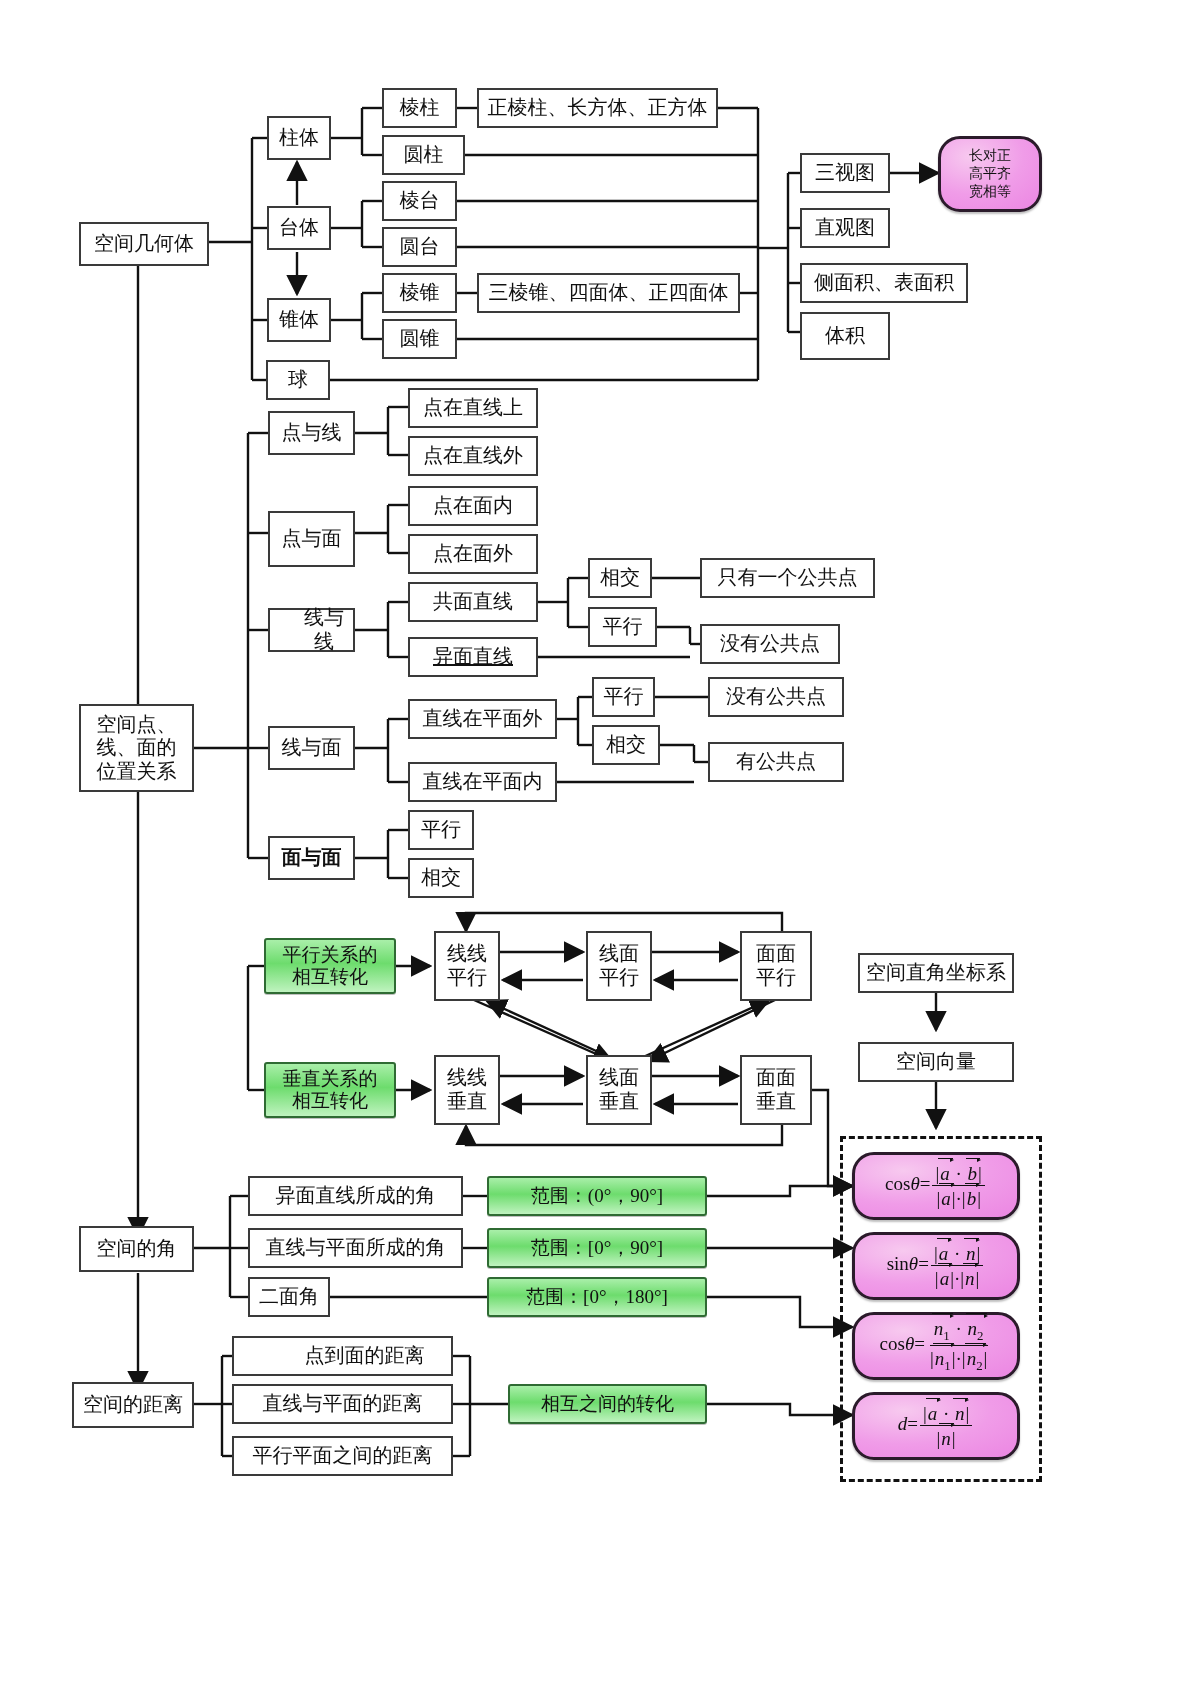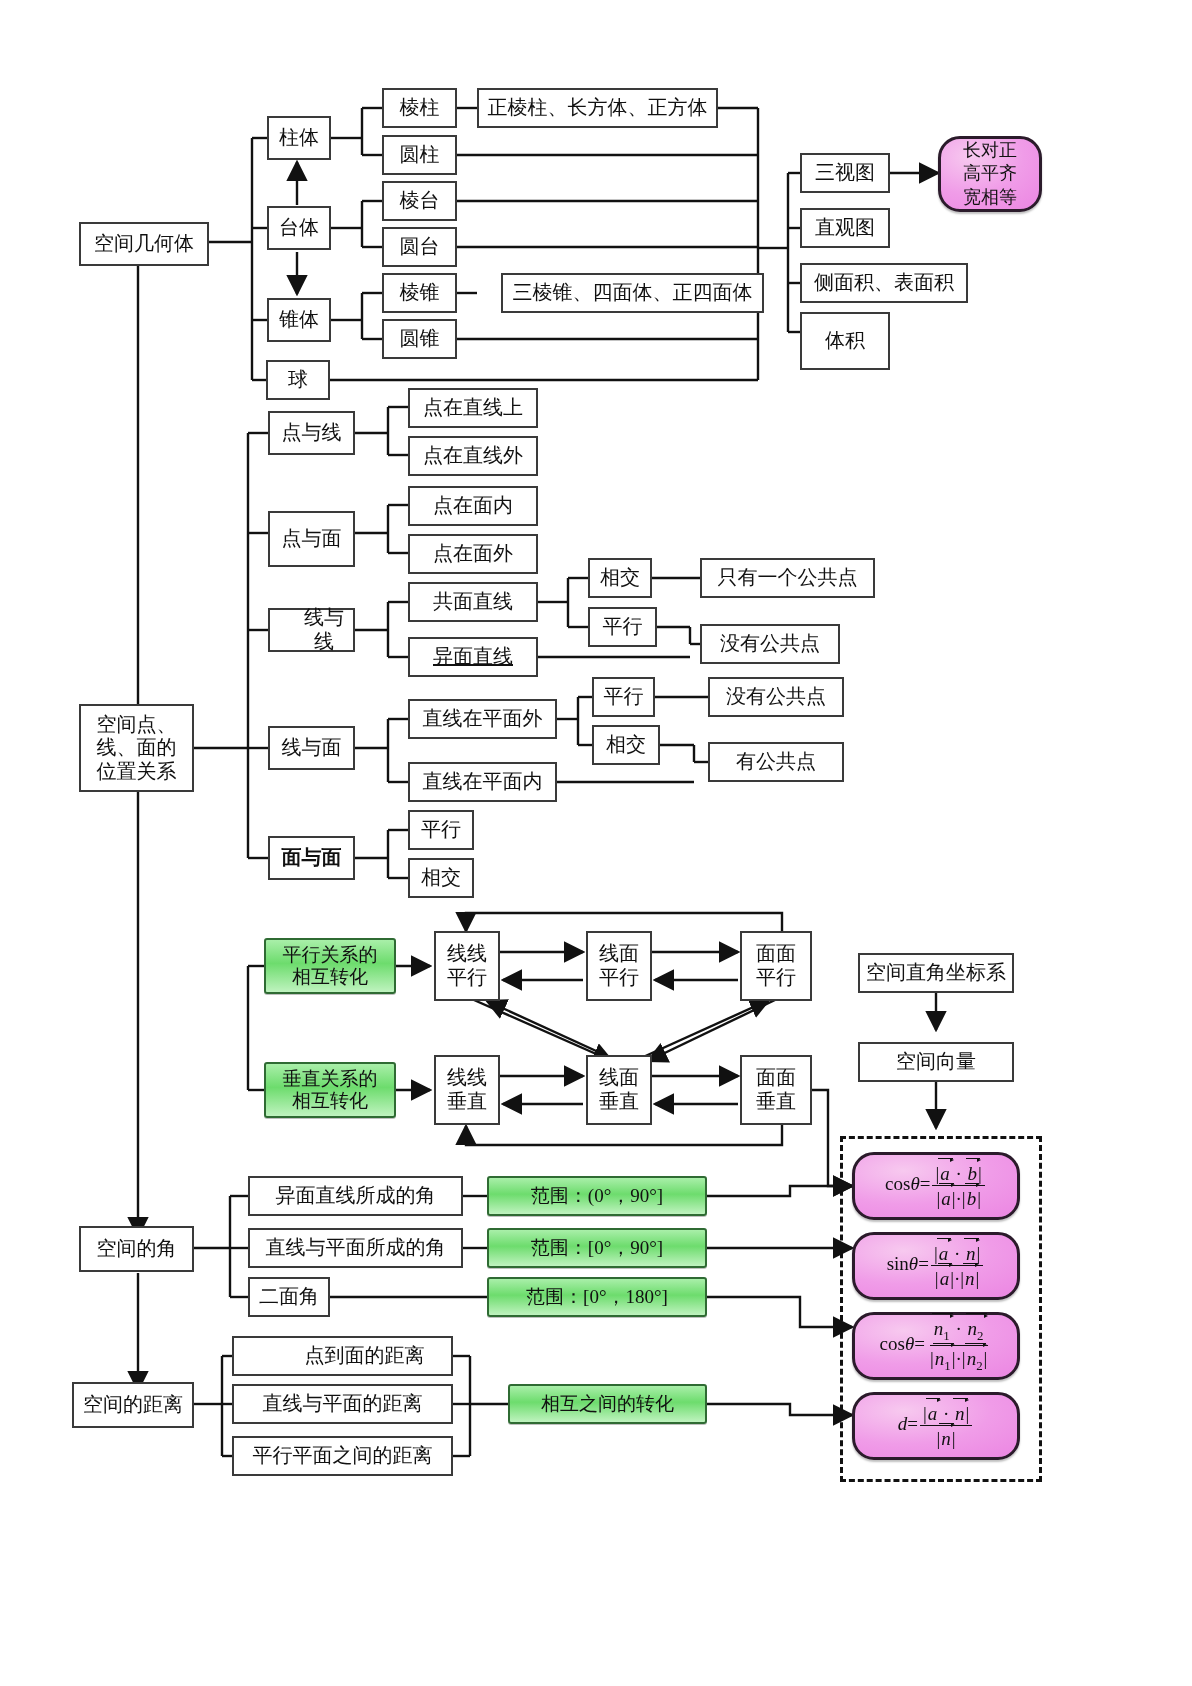--- a/index.html
+++ b/index.html
@@ -8,21 +8,21 @@
   svg.lines{position:absolute;left:0;top:0;width:1192px;height:1686px;pointer-events:none;}
   .node{position:absolute;box-sizing:border-box;display:flex;align-items:center;justify-content:center;
         text-align:center;line-height:1.18;color:#111;z-index:3;}
   .box{background:#fff;border:2px solid #3a3a3a;font-size:20px;padding:0 4px;}
   .green{background:linear-gradient(180deg,#a9efa9 0%,#6ddc6d 45%,#bff3bf 100%);
          border:2px solid #2f6b33;border-radius:3px;font-size:19px;color:#111;
          box-shadow:0 1px 0 rgba(0,0,0,.25);}
   .pink{background:radial-gradient(120% 120% at 30% 25%,#f7c9ef 0%,#f09ce8 45%,#ea7ee0 100%);
         border:3px solid #2b1b2b;border-radius:22px;font-size:19px;color:#111;
         box-shadow:0 2px 2px rgba(0,0,0,.25);}
-  .pinkbig{flex-direction:column;line-height:1.3;font-size:18px;}
+  .pinkbig{flex-direction:column;line-height:1.3;font-size:14px;}
   .mono-math{font-family:"Liberation Serif","DejaVu Serif",serif;text-align:center;}
   .frac{display:inline-flex;flex-direction:column;align-items:center;vertical-align:middle;
         line-height:1;margin:0 2px;}
   .frac .num{padding:0 3px 2px 3px;border-bottom:1.6px solid #111;}
   .frac .den{padding:3px 3px 0 3px;}
   .vec{position:relative;display:inline-block;font-style:italic;padding:0 1px;}
   .vec::after{content:"";position:absolute;left:-1px;right:-2px;top:-0.32em;height:0.52em;
               border-top:1.4px solid #111;}
   .vec::before{content:"";position:absolute;right:-3px;top:-0.30em;width:0;height:0;
                border-left:4px solid #111;border-top:2.4px solid transparent;border-bottom:2.4px solid transparent;}
@@ -213,33 +213,33 @@
   <div class="node box" style="left:79px;top:1226px;width:115px;height:46px;">空间的角</div>
 
   <div class="node box" style="left:72px;top:1382px;width:122px;height:46px;">空间的距离</div>
 
   <div class="node box" style="left:267px;top:116px;width:64px;height:44px;">柱体</div>
   <div class="node box" style="left:267px;top:206px;width:64px;height:44px;">台体</div>
   <div class="node box" style="left:267px;top:298px;width:64px;height:44px;">锥体</div>
   <div class="node box" style="left:266px;top:360px;width:64px;height:40px;">球</div>
 
   <div class="node box" style="left:382px;top:88px;width:75px;height:40px;">棱柱</div>
-  <div class="node box" style="left:382px;top:135px;width:75px;height:40px;">圆柱</div>
+  <div class="node box" style="left:382px;top:135px;width:83px;height:40px;">圆柱</div>
   <div class="node box" style="left:382px;top:181px;width:75px;height:40px;">棱台</div>
   <div class="node box" style="left:382px;top:227px;width:75px;height:40px;">圆台</div>
   <div class="node box" style="left:382px;top:273px;width:75px;height:40px;">棱锥</div>
   <div class="node box" style="left:382px;top:319px;width:75px;height:40px;">圆锥</div>
 
   <div class="node box" style="left:477px;top:88px;width:241px;height:40px;">正棱柱、长方体、正方体</div>
-  <div class="node box" style="left:477px;top:273px;width:263px;height:40px;margin-left:24px;">三棱锥、四面体、正四面体</div>
+  <div class="node box" style="left:477px;top:273px;width:263px;height:40px;">三棱锥、四面体、正四面体</div>
 
   <div class="node box" style="left:800px;top:153px;width:90px;height:40px;">三视图</div>
   <div class="node box" style="left:800px;top:208px;width:90px;height:40px;">直观图</div>
   <div class="node box" style="left:800px;top:263px;width:168px;height:40px;">侧面积、表面积</div>
-  <div class="node box" style="left:800px;top:312px;width:90px;height:58px;">体积</div>
+  <div class="node box" style="left:800px;top:312px;width:90px;height:48px;">体积</div>
 
   <div class="node pink pinkbig" style="left:938px;top:136px;width:104px;height:76px;">
     <span>长对正</span>
     <span>高平齐</span>
     <span>宽相等</span>
   </div>
 
   <div class="node box" style="left:268px;top:411px;width:87px;height:44px;">点与线</div>
   <div class="node box" style="left:268px;top:511px;width:87px;height:56px;">点与面</div>
   <div class="node box" style="left:268px;top:608px;width:87px;height:44px;padding-left:29px;">线与线</div>

